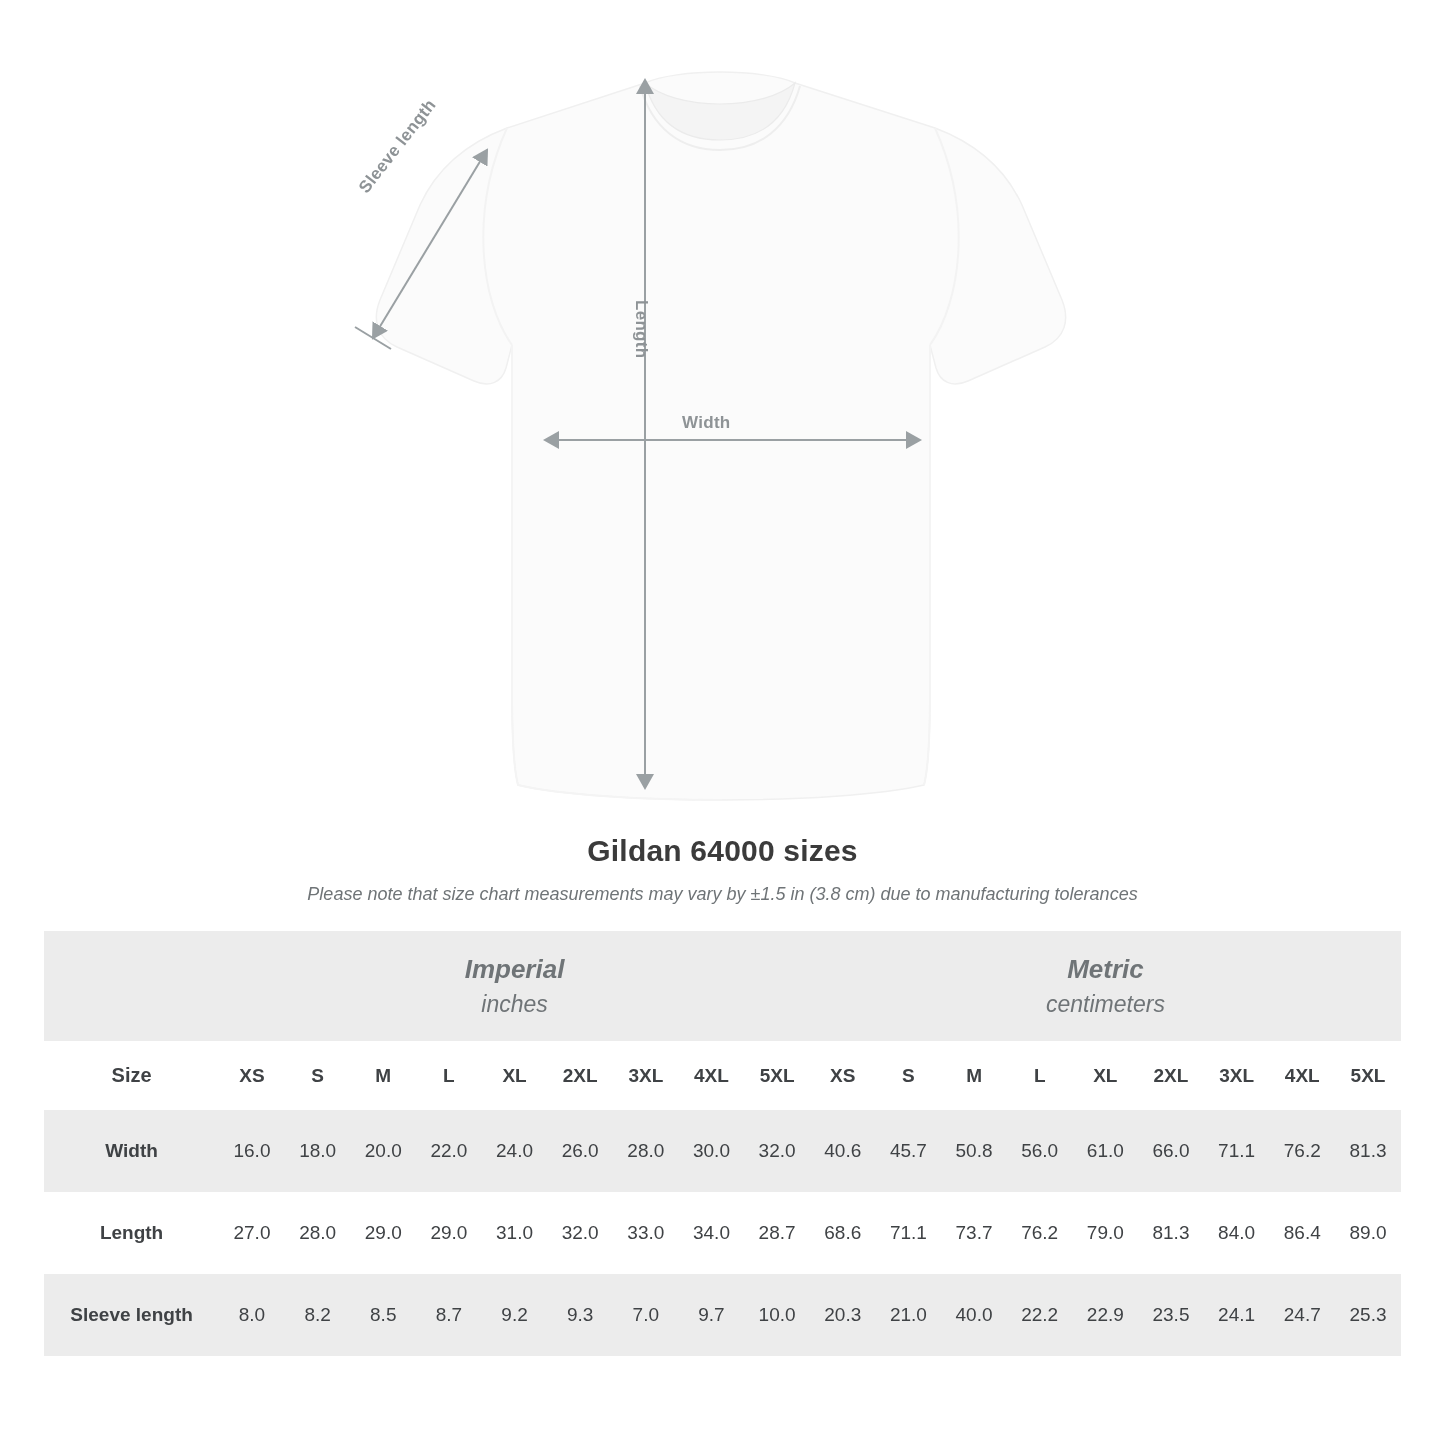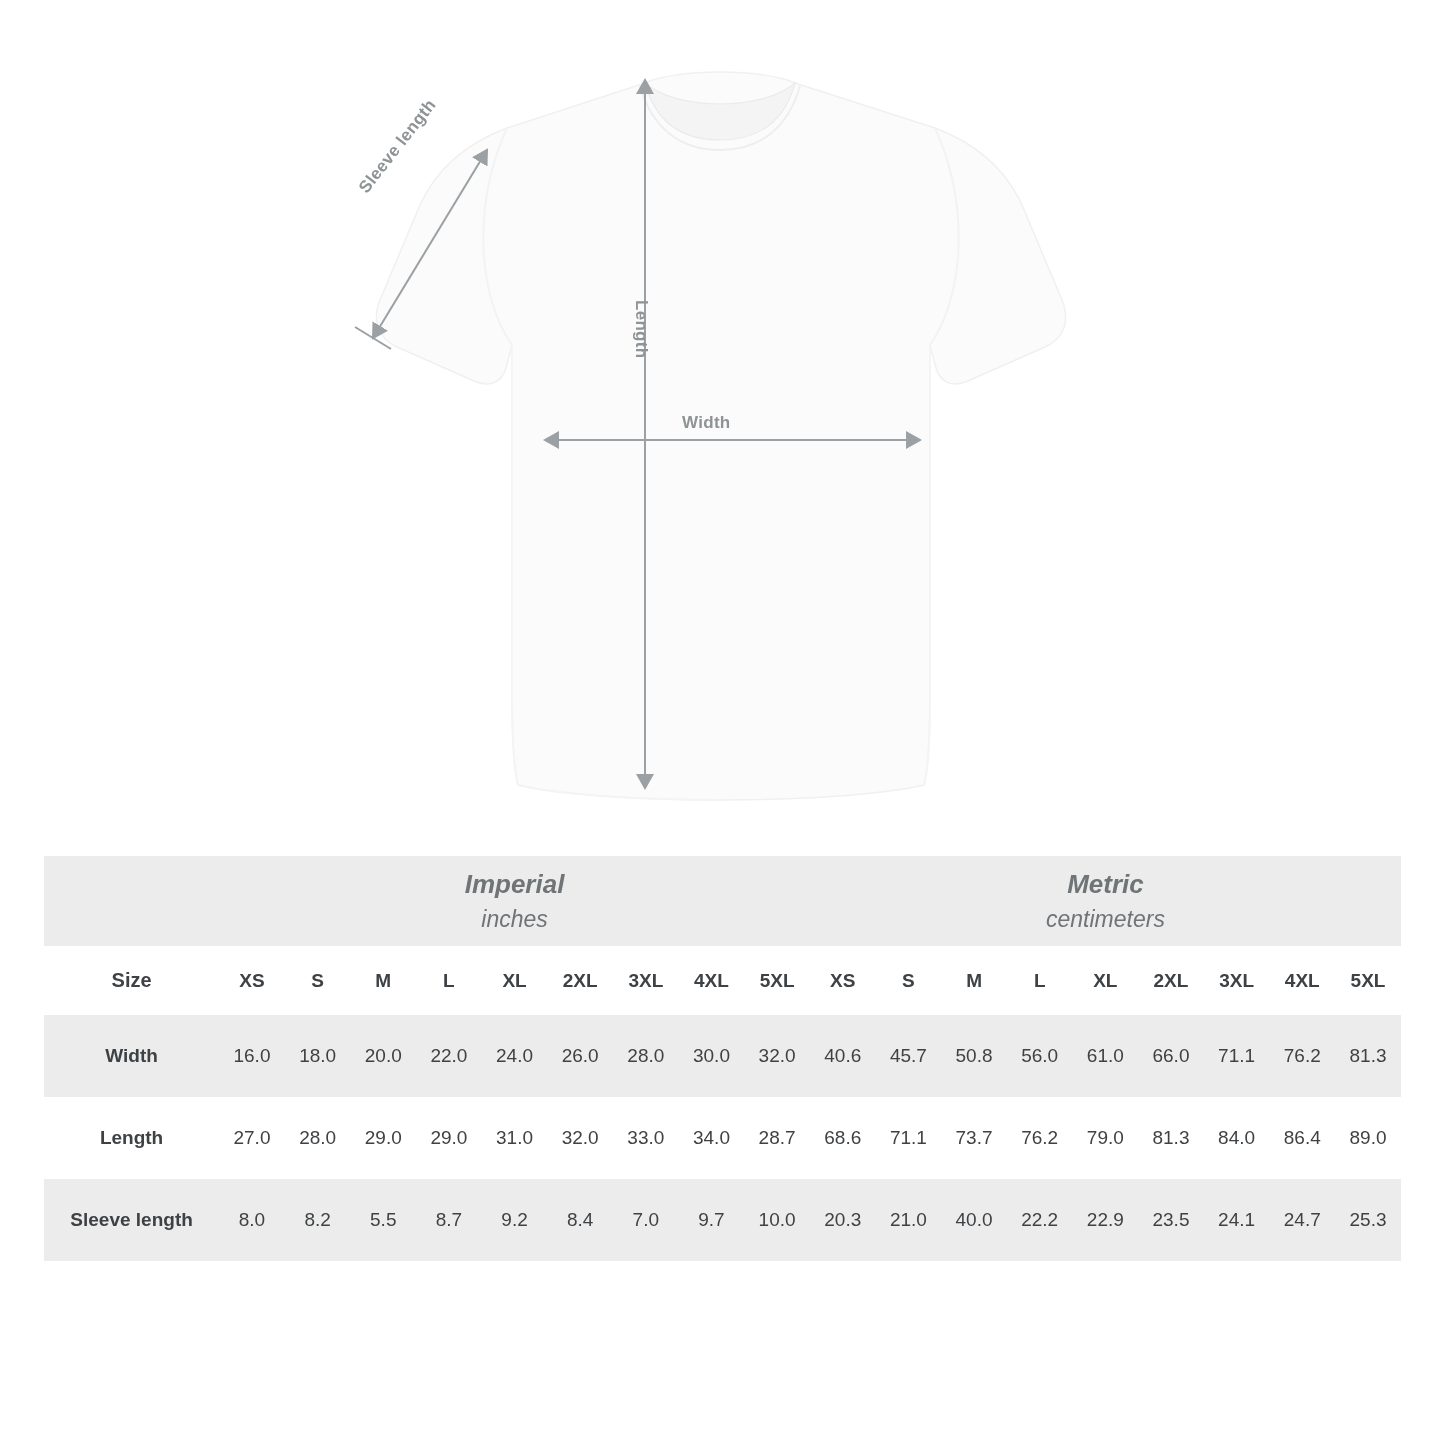--- a/index.html
+++ b/index.html
@@ -89,21 +89,21 @@
   }
   table.size-table td, table.size-table th {
     text-align: center;
     vertical-align: middle;
     font-size: 19px;
     color: #3f4245;
     border: none;
     padding: 0;
   }
   .unit-head {
-    height: 90px;
+    height: 110px;
     background: #ececec;
   }
   .unit-head .unit-name {
     font-size: 26px;
     font-style: italic;
     font-weight: bold;
     color: #6f7477;
     line-height: 1.2;
   }
   .unit-head .unit-sub {
@@ -196,20 +196,24 @@
       <line x1="645" y1="80" x2="645" y2="788" stroke="#9aa0a3" stroke-width="2" marker-start="url(#arrStart)" marker-end="url(#arrEnd)"></line>
 
       <line x1="545" y1="440" x2="920" y2="440" stroke="#9aa0a3" stroke-width="2" marker-start="url(#arrStart)" marker-end="url(#arrEnd)"></line>
     </svg>
 
     <div class="dim-label label-sleeve">Sleeve length</div>
     <div class="dim-label label-length">Length</div>
     <div class="dim-label label-width">Width</div>
   </div>
 
+  <div class="title-block">
+    <h1 class="chart-title">Gildan 64000 sizes</h1>
+    <p class="chart-note">Please note that size chart measurements may vary by ±1.5 in (3.8 cm) due to manufacturing tolerances</p>
+  </div>
 
   <div class="table-wrap">
     <table class="size-table">
       <colgroup>
         <col class="col-label">
         <col class="col-cell">
           <col class="col-cell">
           <col class="col-cell">
           <col class="col-cell">
           <col class="col-cell">
@@ -303,24 +307,24 @@
           <td>81.3</td>
           <td>84.0</td>
           <td>86.4</td>
           <td>89.0</td>
         </tr>
 
         <tr class="row-data row-alt">
           <td class="rowlabel">Sleeve length</td>
           <td>8.0</td>
           <td>8.2</td>
-          <td>5.5</td>
+          <td>8.5</td>
           <td>8.7</td>
           <td>9.2</td>
-          <td>8.4</td>
+          <td>9.3</td>
           <td>7.0</td>
           <td>9.7</td>
           <td>10.0</td>
           <td>20.3</td>
           <td>21.0</td>
           <td>40.0</td>
           <td>22.2</td>
           <td>22.9</td>
           <td>23.5</td>
           <td>24.1</td>

